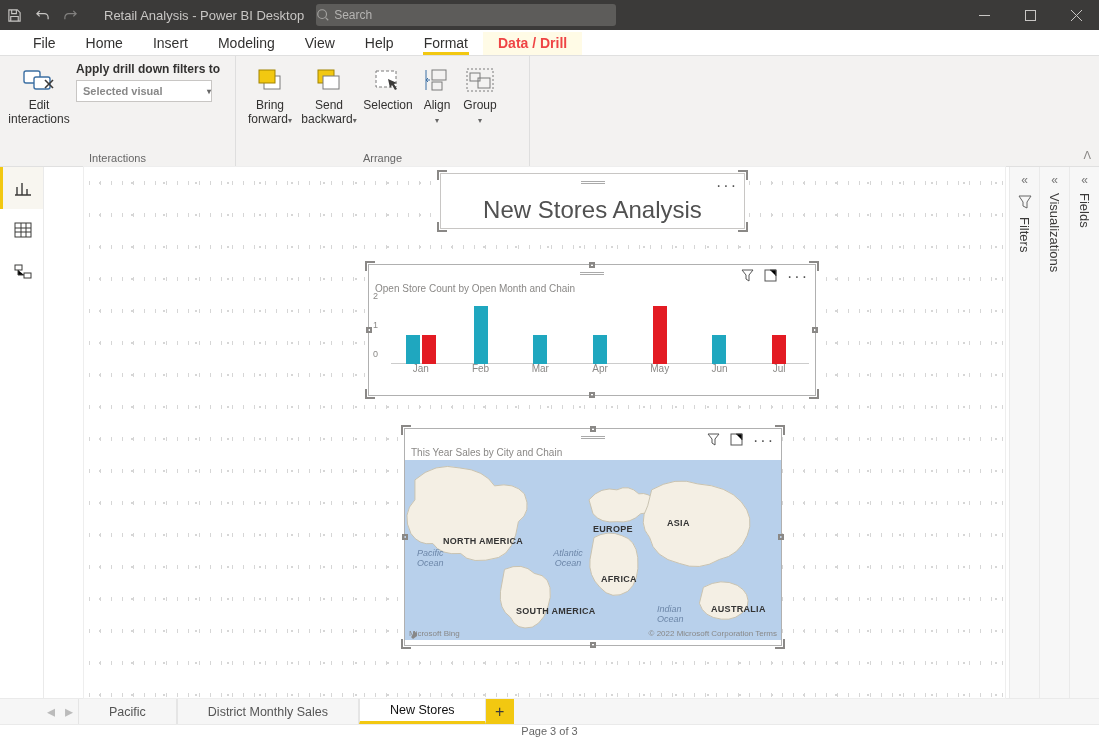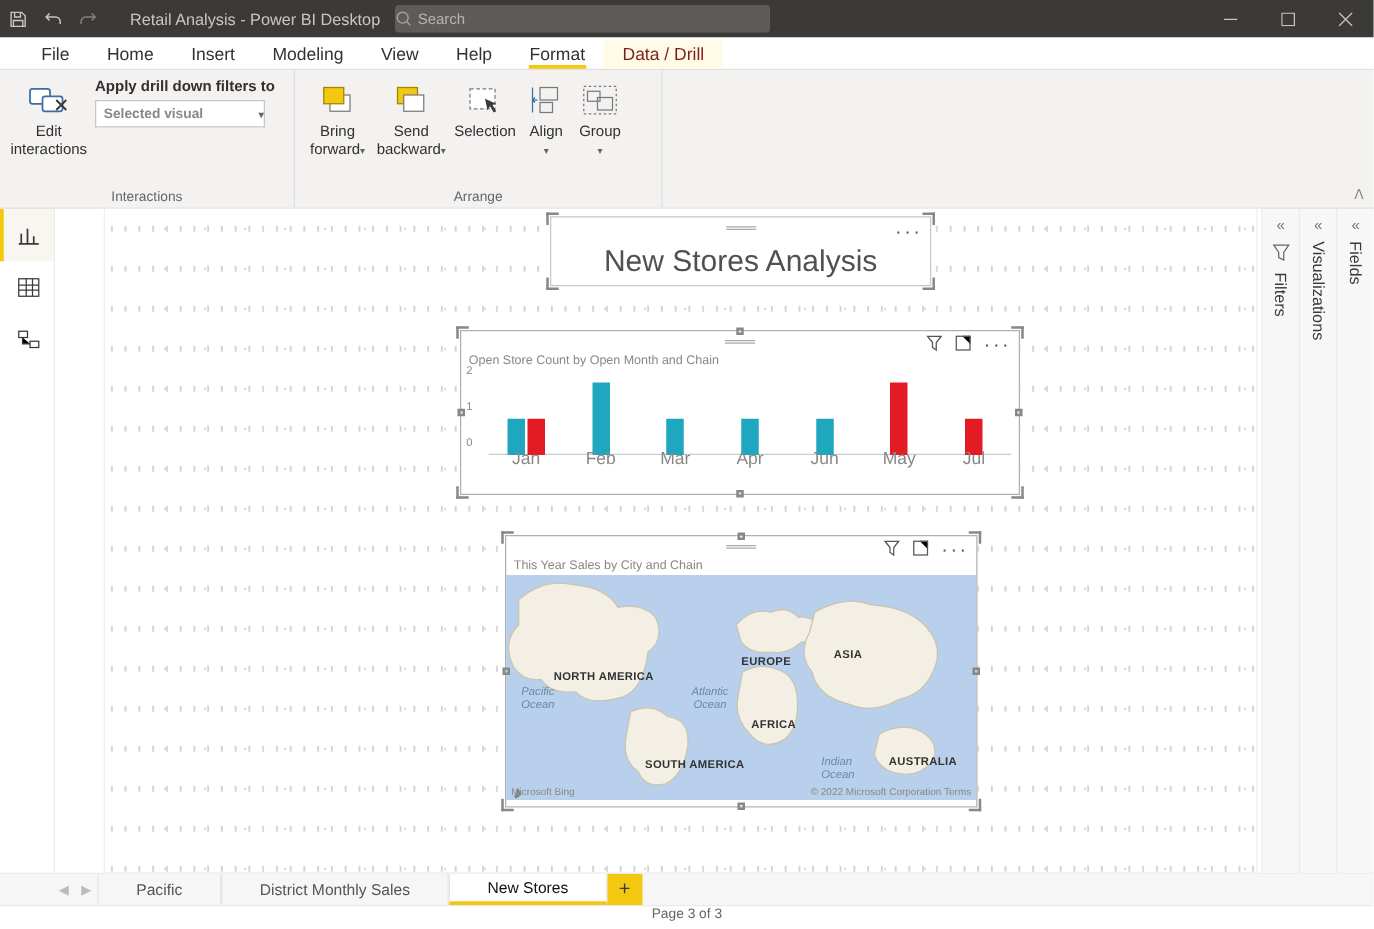--- a/index.html
+++ b/index.html
@@ -13,21 +13,21 @@
   .titlebar .searchbox { height: 22px; width: 300px; background: #5d5c5a; border-radius: 3px; display:flex; align-items:center; color:#b5b4b2; padding:0 0; font-size:12px; }
   .titlebar .searchbox svg { margin-right: 4px; opacity:.8; }
   .titlebar .winctrl { margin-left:auto; display:flex; }
   .titlebar .winctrl div { width: 46px; height:30px; display:flex; align-items:center; justify-content:center; cursor:pointer; }
 
   
   .ribbon-tabs { height: 26px; border-bottom:1px solid #e0e0e0; display:flex; align-items:flex-end; padding-left: 18px; background:#fff; }
   .ribbon-tabs .tab { padding: 3px 15px 4px; font-size:14px; color:#323130; cursor:pointer; position:relative; }
   .ribbon-tabs .tab.active { color:#323130; }
   .ribbon-tabs .tab.active::after { content:""; position:absolute; left:14px; right:14px; bottom:0; height:3px; background:#f2c811; }
-  .ribbon-tabs .tab.context { background:#fffbe6; color:#7f1d1d; }
+  .ribbon-tabs .tab.context { background:#fffbe6; color:#ef4444;font-weight:bold; }
 
   
   .ribbon-body { height: 111px; border-bottom:1px solid #e0e0e0; display:flex; background:#f3f2f1; position:relative; }
   .ribbon-group { border-right:1px solid #dedede; display:flex; flex-direction:column; padding: 2px 6px 0; }
   .ribbon-group-content { flex:1; display:flex; align-items:flex-start; }
   .ribbon-group-label { font-size:11px; color:#666; text-align:center; padding-bottom:2px; }
   .big-btn { width:56px; text-align:center; font-size:12px; color:#323130; padding:4px 2px; cursor:pointer; line-height:1.2; }
   .big-btn .icon-slot { height:36px; display:flex; align-items:center; justify-content:center; }
   .apply-block { font-size:12px; color:#323130; padding:4px 6px 0 4px;font-weight:bold; }
   .apply-select { margin-top:4px; width:136px; height:22px; background:#fff; border:1px solid #c8c6c4; font-size:11px; color:#888; padding-left:6px; display:flex; align-items:center; justify-content:space-between; }
@@ -68,21 +68,21 @@
   .chart-visual { }
   .chart-title { font-size:10px; color:#8a8886; padding:2px 6px; }
   .chart-body { position:relative; margin:2px 6px 2px 22px; height:74px; }
   .y-tick { position:absolute; left:-18px; font-size:9px; color:#8a8886; transform:translateY(-50%); }
   .y-base { position:absolute; left:0; right:0; border-top:1px solid #ccc; }
   .bars-row { position:absolute; left:0; right:0; bottom:8px; top:0; display:flex; }
   .bar-group { flex:1; display:flex; align-items:flex-end; justify-content:center; gap:2px; position:relative; }
   .bar { width:14px; }
   .bar.fd { background:#1fa7bf; }
   .bar.ln { background:#e31b23; }
-  .x-lbl { position:absolute; bottom:-10px; font-size:14px; color:#8a8886; }
+  .x-lbl { position:absolute; bottom:-10px; font-size:10px; color:#8a8886; }
   .chart-legend { font-size:9px; color:#8a8886; padding:0 6px 3px; display:flex; align-items:center; gap:4px; }
   .leg-swatch { width:8px; height:8px; display:inline-block; }
 
   .map-body { position:relative; margin:0; height:180px; background:#b8d0eb; overflow:hidden; }
   .continent { position:absolute; font-size:9px; font-weight:600; color:#333; letter-spacing:.3px; }
   .ocean { position:absolute; font-size:9px; font-style:italic; color:#6c86a8; }
   .map-body svg { position:absolute; inset:0; }
   .map-attrib { position:absolute; bottom:2px; left:4px; font-size:8px; color:#888; display:flex; align-items:center; gap:2px;}
   .map-attrib-right { position:absolute; bottom:2px; right:4px; font-size:8px; color:#888;}
 
@@ -318,26 +318,26 @@
               </div>
               <div class="bar-group">
                 <div class="bar fd" style="height: 29px; background: rgb(31, 167, 191);"></div>
                 <div class="x-lbl">Mar</div>
               </div>
               <div class="bar-group">
                 <div class="bar fd" style="height: 29px; background: rgb(31, 167, 191);"></div>
                 <div class="x-lbl">Apr</div>
               </div>
               <div class="bar-group">
+                <div class="bar ln" style="height: 58px; background: rgb(227, 27, 35);"></div>
+                <div class="x-lbl">May</div>
+              </div>
+              <div class="bar-group">
                 <div class="bar fd" style="height: 29px; background: rgb(31, 167, 191);"></div>
                 <div class="x-lbl">Jun</div>
-              </div>
-              <div class="bar-group">
-                <div class="bar ln" style="height: 58px; background: rgb(227, 27, 35);"></div>
-                <div class="x-lbl">May</div>
               </div>
               <div class="bar-group">
                 <div class="bar ln" style="height: 29px; background: rgb(227, 27, 35);"></div>
                 <div class="x-lbl">Jul</div>
               </div>
             </div>
           </div>
         <div class="handle tl"></div>
         <div class="handle tr"></div>
         <div class="handle bl"></div>

